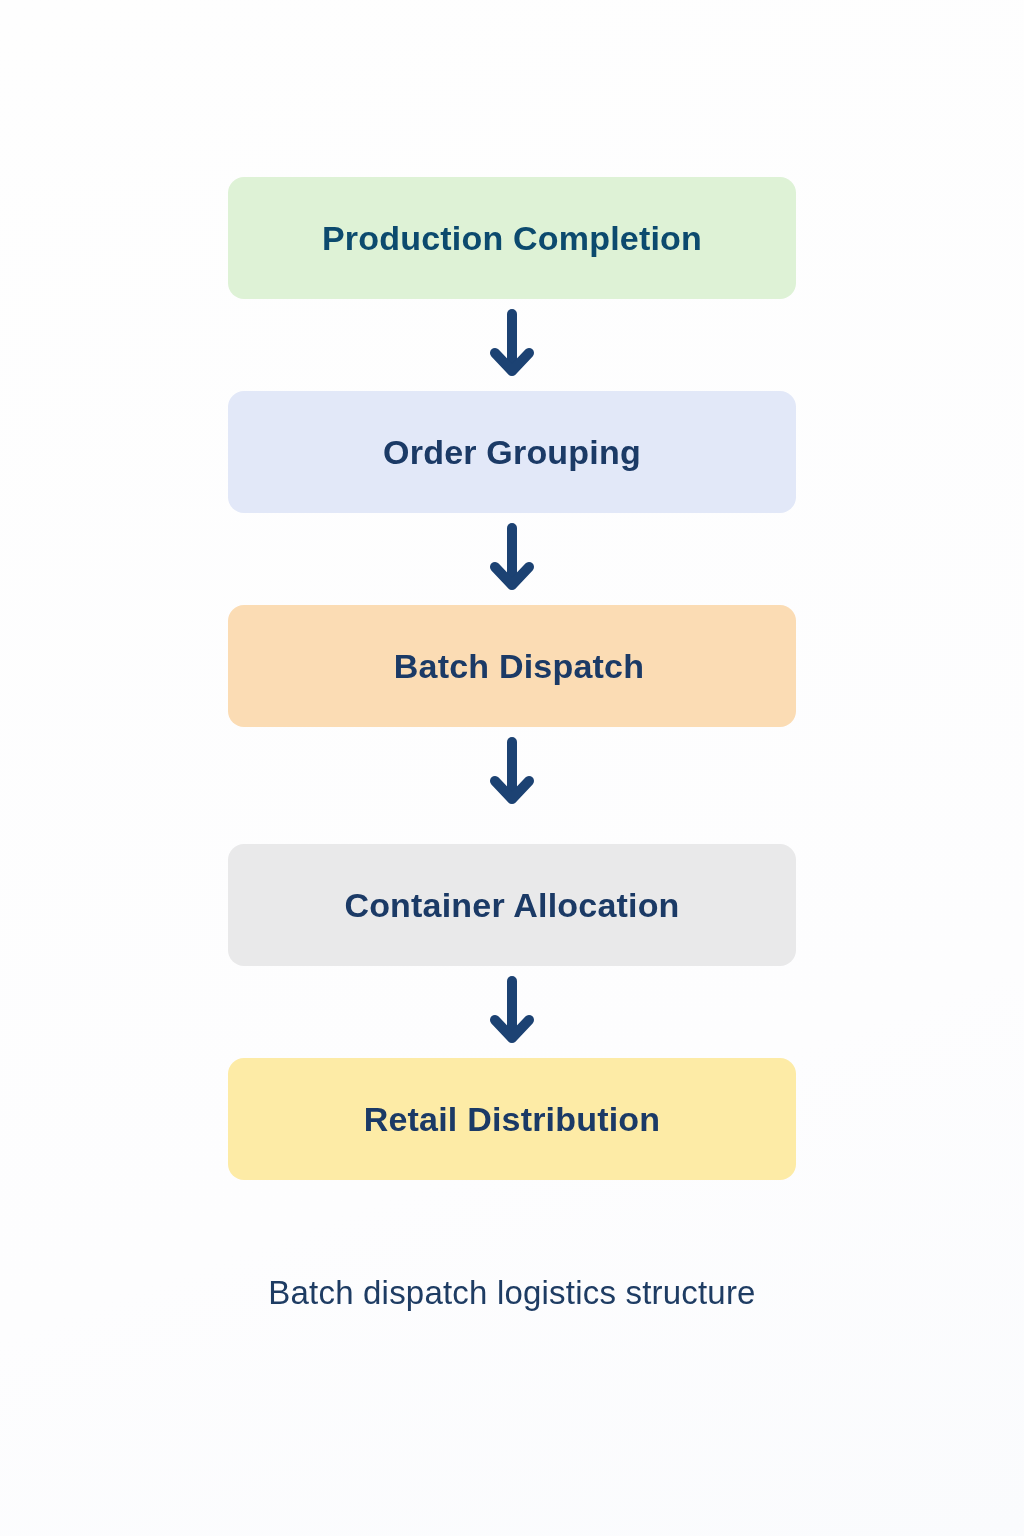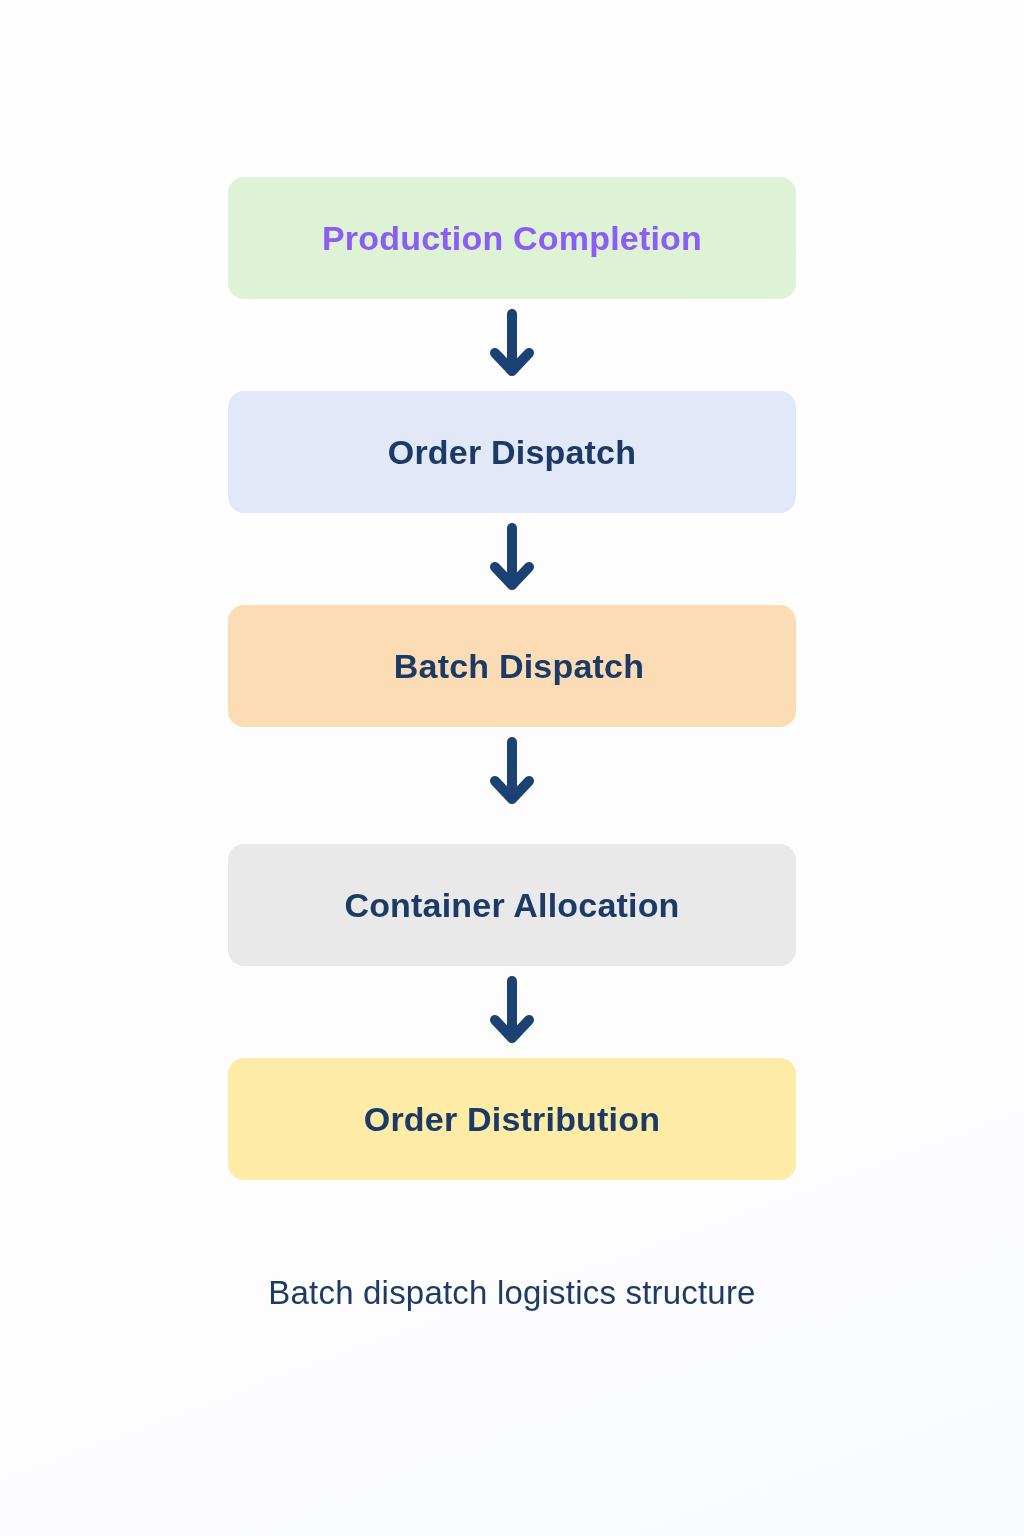--- a/index.html
+++ b/index.html
@@ -61,48 +61,48 @@
     line-height: 66px;
     letter-spacing: 0.2px;
   }
 </style>
 </head>
 <body>
 
 <div class="page">
 
   <div class="flowchart" id="flowchart">
-      <div class="flow-step" style="background: rgb(222, 242, 214); color: #8b5cf6;">Production Completion</div>
+      <div class="flow-step" style="background: rgb(222, 242, 214); color: #0c4a6e;">Production Completion</div>
       <div class="arrow-wrap">
         <svg width="48" height="74" viewBox="0 0 48 74">
           <path d="M24 6 L24 58" stroke="#1c4273" stroke-width="10" stroke-linecap="round" fill="none"></path>
           <path d="M7 45 L24 63 L41 45" stroke="#1c4273" stroke-width="10" stroke-linecap="round" stroke-linejoin="round" fill="none"></path>
         </svg>
       </div>
-      <div class="flow-step" style="background: rgb(226, 232, 248); color: rgb(27, 58, 102);">Order Dispatch</div>
+      <div class="flow-step" style="background: rgb(226, 232, 248); color: rgb(27, 58, 102);">Order Grouping</div>
       <div class="arrow-wrap">
         <svg width="48" height="74" viewBox="0 0 48 74">
           <path d="M24 6 L24 58" stroke="#1c4273" stroke-width="10" stroke-linecap="round" fill="none"></path>
           <path d="M7 45 L24 63 L41 45" stroke="#1c4273" stroke-width="10" stroke-linecap="round" stroke-linejoin="round" fill="none"></path>
         </svg>
       </div>
       <div class="flow-step" style="background: rgb(251, 220, 180); color: rgb(27, 58, 102); padding-left: 14px;">Batch Dispatch</div>
       <div class="arrow-wrap">
         <svg width="48" height="74" viewBox="0 0 48 74">
           <path d="M24 6 L24 58" stroke="#1c4273" stroke-width="10" stroke-linecap="round" fill="none"></path>
           <path d="M7 45 L24 63 L41 45" stroke="#1c4273" stroke-width="10" stroke-linecap="round" stroke-linejoin="round" fill="none"></path>
         </svg>
       </div>
       <div class="flow-step" style="background: rgb(233, 233, 234); color: rgb(27, 58, 102); margin-top: 25px;">Container Allocation</div>
       <div class="arrow-wrap">
         <svg width="48" height="74" viewBox="0 0 48 74">
           <path d="M24 6 L24 58" stroke="#1c4273" stroke-width="10" stroke-linecap="round" fill="none"></path>
           <path d="M7 45 L24 63 L41 45" stroke="#1c4273" stroke-width="10" stroke-linecap="round" stroke-linejoin="round" fill="none"></path>
         </svg>
       </div>
-      <div class="flow-step" style="background: rgb(253, 235, 166); color: rgb(27, 58, 102);">Order Distribution</div>
+      <div class="flow-step" style="background: rgb(253, 235, 166); color: rgb(27, 58, 102);">Retail Distribution</div>
     </div>
 
   <div class="caption">
     <div>Batch dispatch logistics structure</div>
   </div>
 
 </div>
 
 </body></html>

